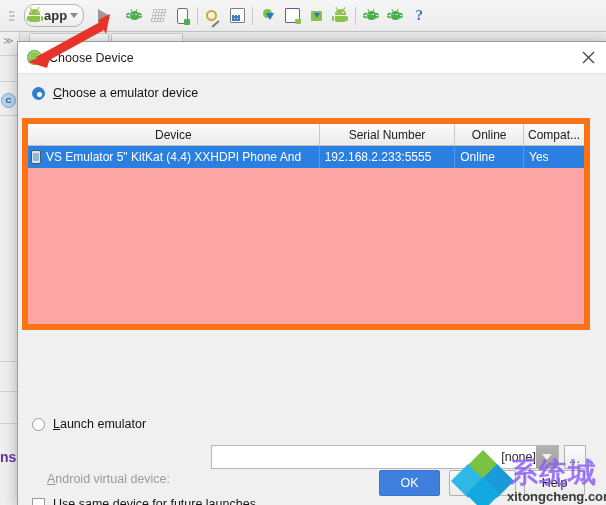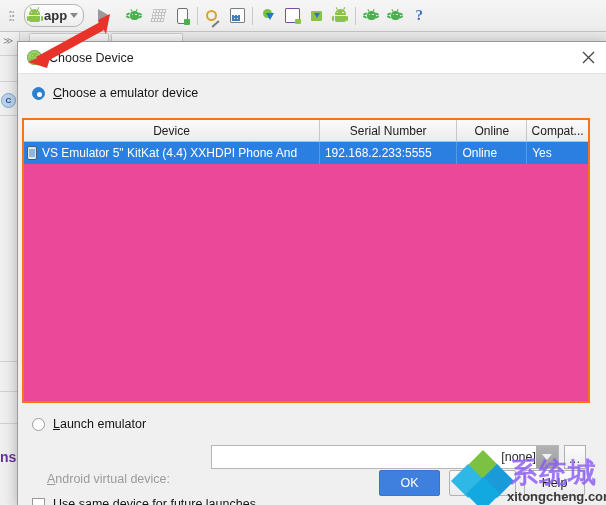--- a/index.html
+++ b/index.html
@@ -141,22 +141,22 @@
   .radio{
     width:13px;height:13px;border-radius:50%;border:1px solid #9a9a9a;
     background:#fff;box-sizing:border-box;flex:0 0 auto;
   }
   .radio.on{background:#2f7fd0;border-color:#2f7fd0;position:relative;}
   .radio.on:after{content:"";position:absolute;left:4px;top:4px;width:5px;height:5px;border-radius:50%;background:#fff;}
   .radio-lbl{font-size:12.5px;color:#141414;}
   .mn{text-decoration:underline;}
 
   .table-wrap{
-    position:absolute;left:4px;top:44px;width:568px;height:285px;
-    background:#ec4899;border:2px solid #f97316;box-sizing:border-box;
+    position:absolute;left:4px;top:44px;width:568px;height:212px;
+    background:#fca5a5;border:6px solid #f97316;box-sizing:border-box;
   }
   .thead{display:flex;height:21px;background:linear-gradient(#fbfbfb,#ebebeb);border-bottom:1px solid #bfbfbf;}
   .th{
     display:flex;align-items:center;justify-content:center;
     font-size:12px;color:#202020;border-right:1px solid #c8c8c8;box-sizing:border-box;
     overflow:hidden;white-space:nowrap;
   }
   .th:last-child{border-right:none;}
   .trow{display:flex;height:22px;background:#2b7fe0;color:#fff;align-items:center;}
   .td{

